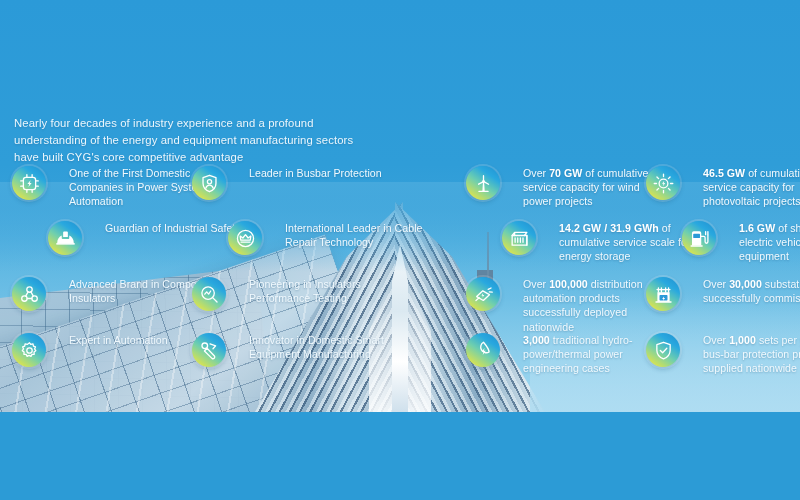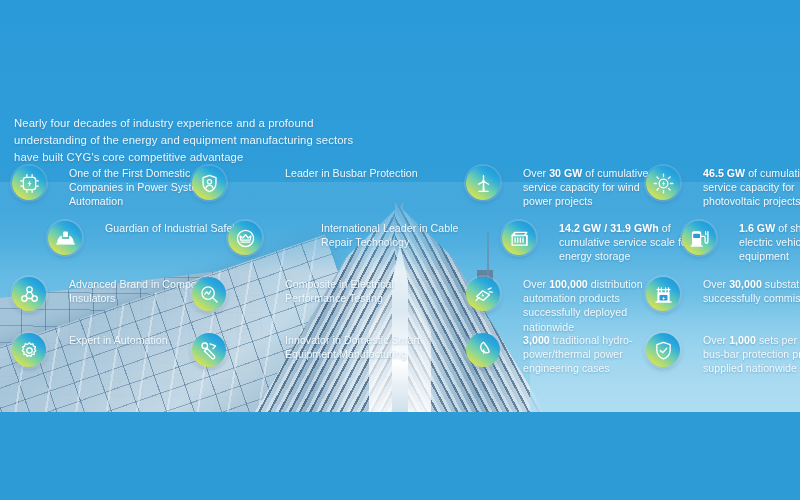--- a/index.html
+++ b/index.html
@@ -96,21 +96,21 @@
     display:flex;align-items:center;justify-content:center;
   }
   .ico svg{width:21px;height:21px;display:block;}
   .ico svg *{stroke:#ffffff;fill:none;stroke-width:1.5;stroke-linecap:round;stroke-linejoin:round;}
   .ico svg .fillw{fill:#ffffff;stroke:none;}
   .txt{
     margin-left:23px;color:#f0f9fe;font-size:10.6px;line-height:14.2px;
     text-shadow:0 1px 2px rgba(20,70,110,.3);letter-spacing:.05px;
   }
   .txt b{font-weight:bold;color:#ffffff;}
-  .c1{left:12px;}  .c2{left:192px;gap:36px;}
+  .c1{left:12px;}  .c2{left:192px;}
   .c3{left:466px;} .c4{left:646px;}
   .r1{top:166px;} .r2{top:221px;padding-left:36px;} .r3{top:277px;} .r4{top:333px;justify-content:center;}
   .w-narrow{width:150px;}
   .w-stat{width:140px;}
 </style>
 </head>
 <body>
 
 <div id="stage">
 
@@ -201,21 +201,21 @@
     </div>
 
     <div class="row c2 r3">
       <span class="ico">
         <svg viewBox="0 0 24 24">
             <circle cx="10.4" cy="10.4" r="7.1"></circle>
             <path d="M15.6 15.6l5 5"></path>
             <path d="M6.6 11.6l2.2-2.6 2.2 2.6 2.4-3.6"></path>
           </svg>
       </span>
-      <span class="txt w-narrow">Composite in Electrical Performance Testing</span>
+      <span class="txt w-narrow">Pioneering in Insulators Performance Testing</span>
     </div>
 
     <div class="row c2 r4">
       <span class="ico">
         <svg viewBox="0 0 24 24">
             <circle cx="6.6" cy="6.6" r="3.2"></circle>
             <path d="M12.6 4.4l6.4 2.2-3 3.4"></path>
             <path d="M9.2 9.4l8.4 8.8a2 2 0 01-2.8 2.8L6.2 12.6z"></path>
           </svg>
       </span>
@@ -225,21 +225,21 @@
     <div class="row c3 r1">
       <span class="ico">
         <svg viewBox="0 0 24 24">
             <path class="fillw" d="M11.4 9.6h1.3l.7 11.4h-2.7z"></path>
             <path d="M12 9.2V3M12 9.8l-5.6 3M12.4 9.9l5.4 3"></path>
             <circle class="fillw" cx="12" cy="9.6" r="1.5"></circle>
             <path d="M6.8 21h10.4"></path>
           </svg>
       </span>
       <span class="txt w-stat">
-        <span>Over </span><b>30 GW</b><span> of cumulative service capacity for wind power projects</span>
+        <span>Over </span><b>70 GW</b><span> of cumulative service capacity for wind power projects</span>
       </span>
     </div>
 
     <div class="row c3 r2">
       <span class="ico">
         <svg viewBox="0 0 24 24">
             <path d="M3.6 8.6h16.8v11H3.6z"></path>
             <path d="M3.6 8.6L6.4 5h14l-2.8 3.6M20.4 8.6v11M6.4 5v3.6"></path>
             <path d="M7 11.4v5M10 11.4v5M13 11.4v5M16 11.4v5"></path>
           </svg>

